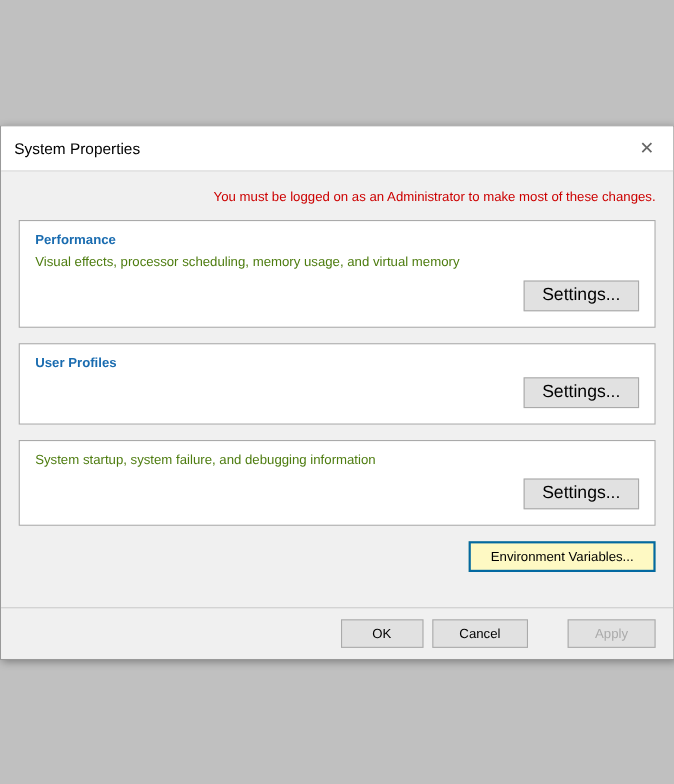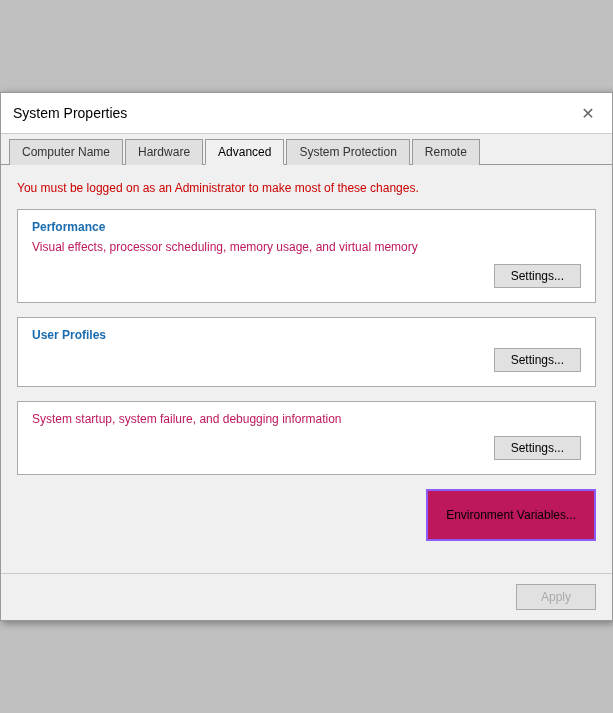--- a/index.html
+++ b/index.html
@@ -83,66 +83,67 @@
 
     .content {
       padding: 16px;
       background: #f0f0f0;
     }
 
     .admin-notice {
       color: #cc0000;
       font-size: 12px;
       margin-bottom: 14px;
+      text-align: right;
     }
 
     .section-box {
       border: 1px solid #aaa;
       background: #fff;
       margin-bottom: 14px;
       padding: 10px 14px 14px 14px;
     }
 
     .section-title {
       color: #1a6cb0;
       font-size: 12px;
       font-weight: 700;
       margin-bottom: 6px;
     }
 
     .section-desc {
-      color: #be185d;
+      color: #4d7c0f;
       font-size: 12px;
       margin-bottom: 10px;
     }
 
     .section-footer {
       display: flex;
       justify-content: flex-end;
     }
 
     .settings-btn {
       padding: 4px 16px;
       background: #e1e1e1;
       border: 1px solid #aaa;
       cursor: pointer;
-      font-size: 12px;
+      font-size: 16px;
       color: #000;
     }
 
     .env-variables-row {
       display: flex;
       justify-content: flex-end;
       margin-bottom: 16px;
     }
 
     .env-btn {
-      padding: 17px 18px;
-      background: #be185d;
-      border: 2px solid #8b5cf6;
+      padding: 5px 18px;
+      background: #fef9c3;
+      border: 2px solid #0369a1;
       cursor: pointer;
       font-size: 12px;
       color: #000;
     }
 
     .footer {
       display: flex;
       justify-content: flex-end;
       gap: 8px;
       padding: 10px 16px;
@@ -156,39 +157,33 @@
       border: 1px solid #aaa;
       cursor: pointer;
       font-size: 12px;
       color: #000;
       min-width: 75px;
     }
 
     .footer-btn.disabled {
       color: #aaa;
       cursor: default;
+      margin-left: 28px;
     }
   </style>
 </head>
 <body>
 
 <div class="window">
 
   <div class="title-bar">
     <span class="title-bar-text">System Properties</span>
     <button class="close-btn">✕</button>
   </div>
 
-  <div class="tab-bar">
-    <div class="tab">Computer Name</div>
-    <div class="tab">Hardware</div>
-    <div class="tab active">Advanced</div>
-    <div class="tab">System Protection</div>
-    <div class="tab">Remote</div>
-  </div>
 
   <div class="content">
     <div class="admin-notice">You must be logged on as an Administrator to make most of these changes.</div>
 
     <div class="section-box">
       <div class="section-title">Performance</div>
       <div class="section-desc">Visual effects, processor scheduling, memory usage, and virtual memory</div>
       <div class="section-footer">
         <button class="settings-btn">Settings...</button>
       </div>
@@ -207,15 +202,17 @@
         <button class="settings-btn">Settings...</button>
       </div>
     </div>
 
     <div class="env-variables-row">
       <button class="env-btn">Environment Variables...</button>
     </div>
   </div>
 
   <div class="footer">
+    <button class="footer-btn">OK</button>
+    <button class="footer-btn">Cancel</button>
     <button class="footer-btn disabled">Apply</button>
   </div>
 </div>
 
 </body></html>

